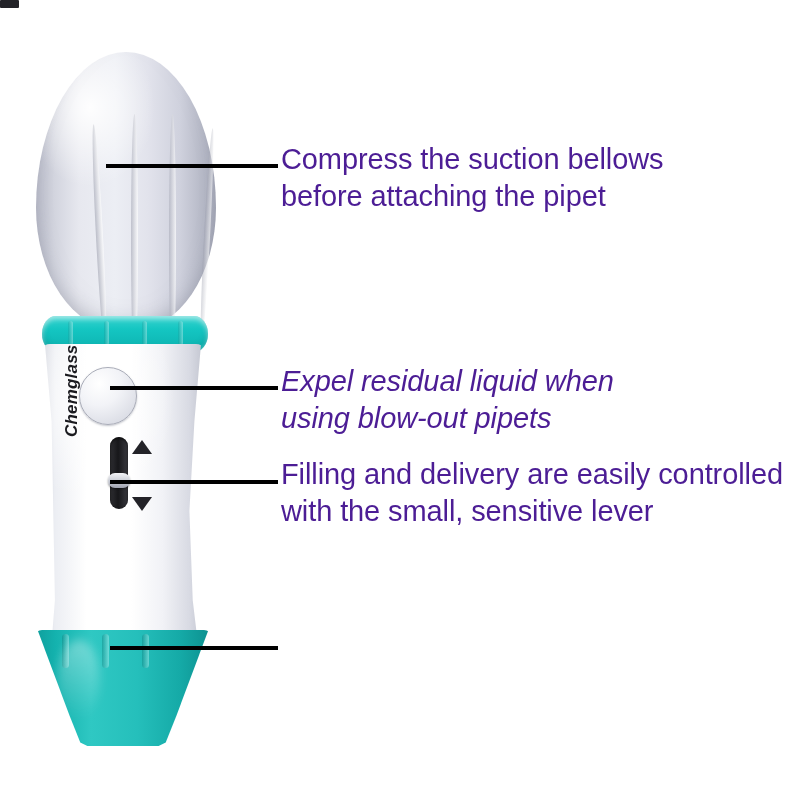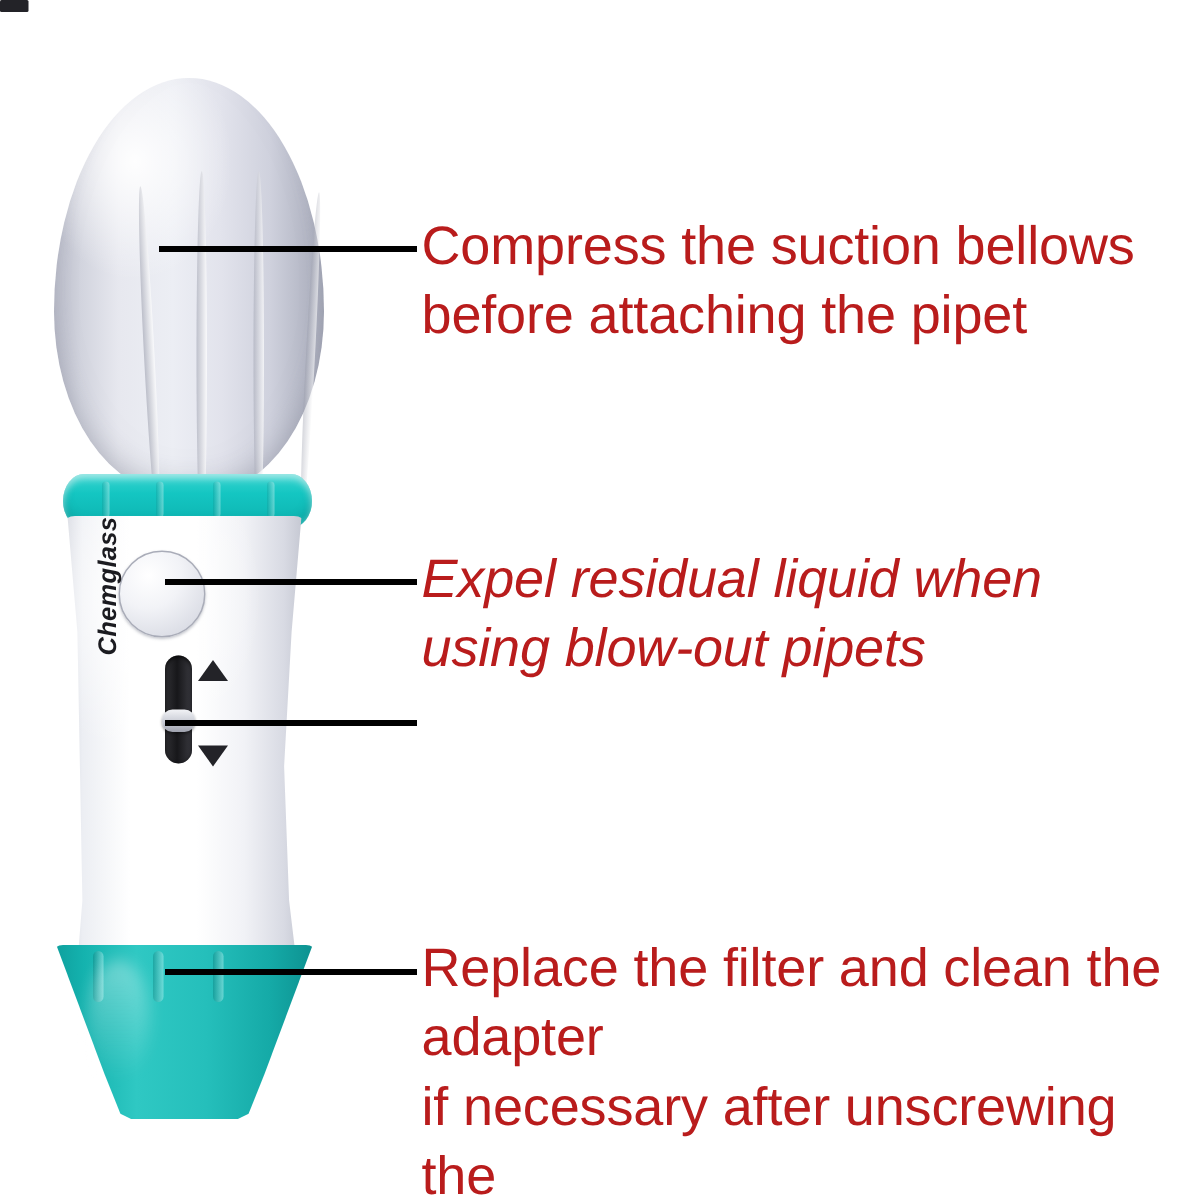--- a/index.html
+++ b/index.html
@@ -227,22 +227,22 @@
   
   .leader {
     position: absolute;
     height: 4px;
     background: #000000;
   }
 
   
   .callout {
     position: absolute;
-    color: #b91c1c;
-    font-size: 36px;
+    color: #4c1d95;
+    font-size: 29px;
     line-height: 1.29;
     white-space: pre-line;
     letter-spacing: -0.1px;
   }
 </style>
 </head>
 <body>
 
 <div id="stage">
 
@@ -286,18 +286,17 @@
   <div class="leader" style="left:110px; top:386px; width:168px;"></div>
   <div class="leader" style="left:110px; top:480px; width:168px;"></div>
   <div class="leader" style="left:110px; top:646px; width:168px;"></div>
 
   <div class="callout" style="left:281px; top:141px;">Compress the suction bellows
 before attaching the pipet</div>
 
   <div class="callout" style="left:281px; top:363px;font-style:italic;">Expel residual liquid when
 using blow-out pipets</div>
 
-
-  <div class="callout" style="left:281px; top:622px;">Replace the filter and clean the adapter
-if necessary after unscrewing the
-adapter support</div>
+  <div class="callout" style="left:281px; top:456px;">Filling and delivery are easily controlled
+with the small, sensitive lever</div>
+
 
 </div>
 
 </body></html>

